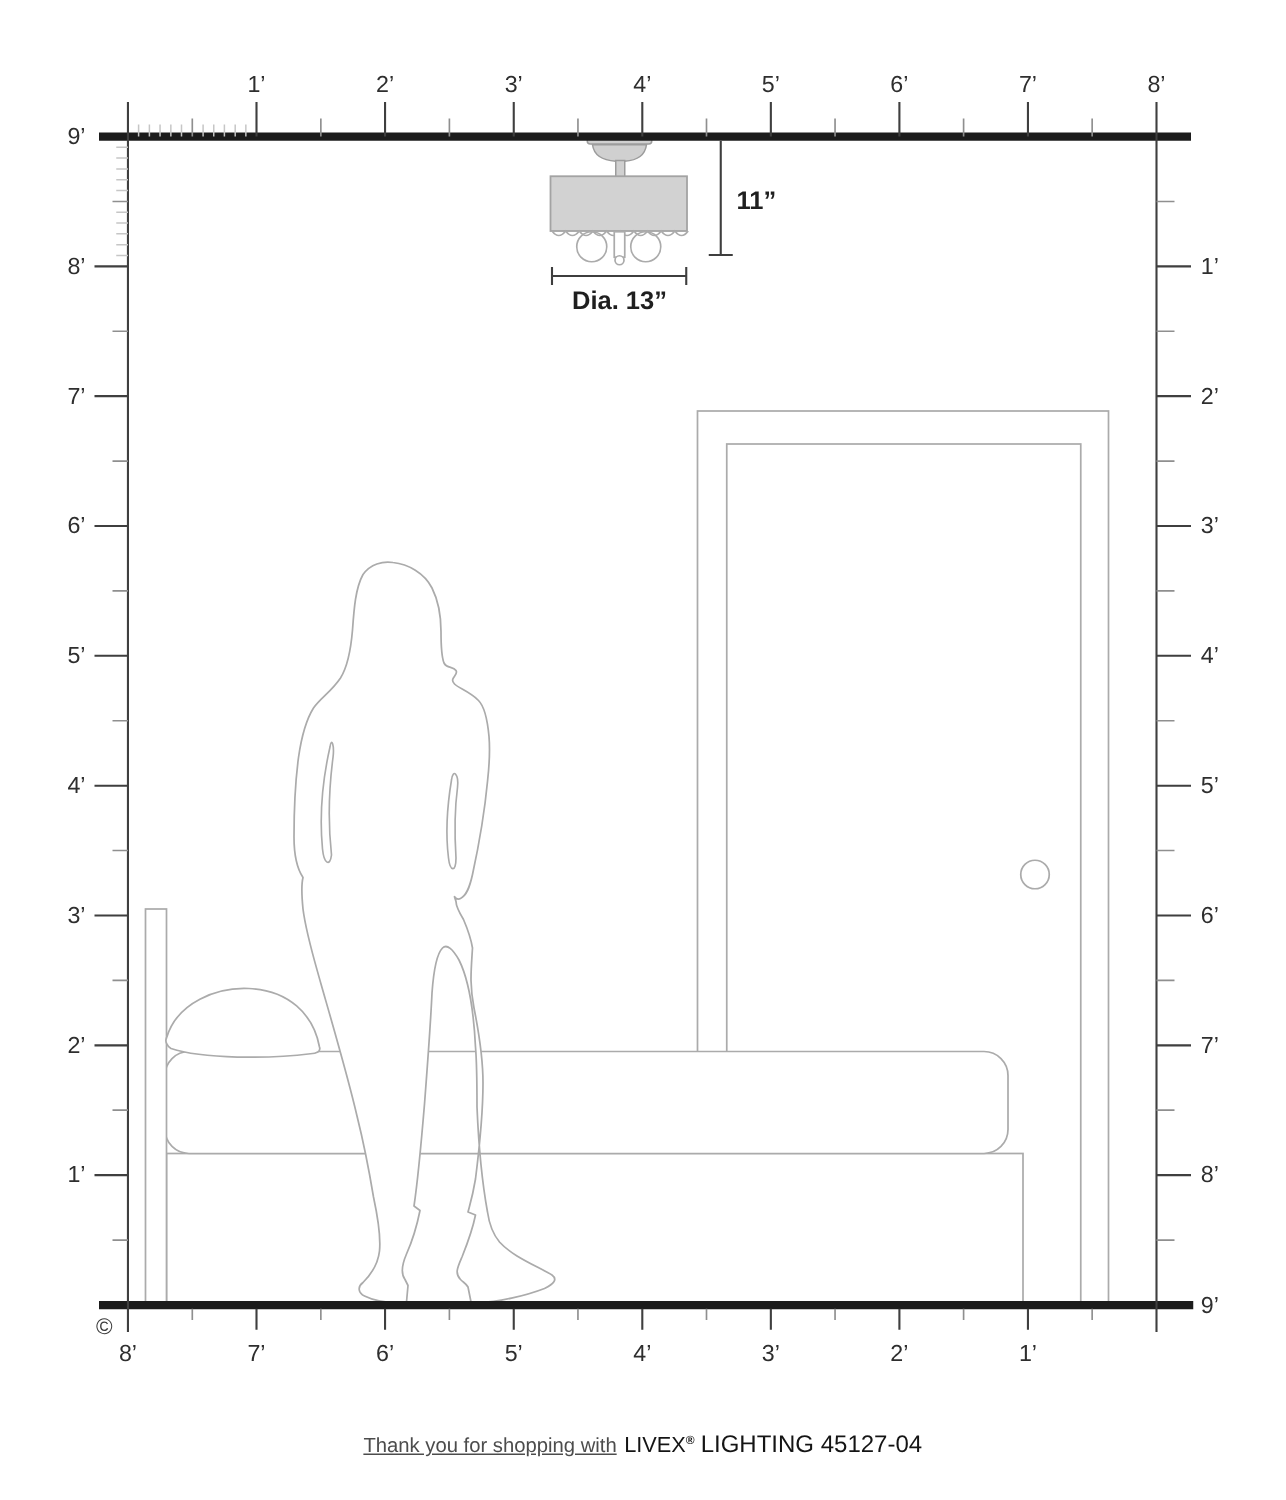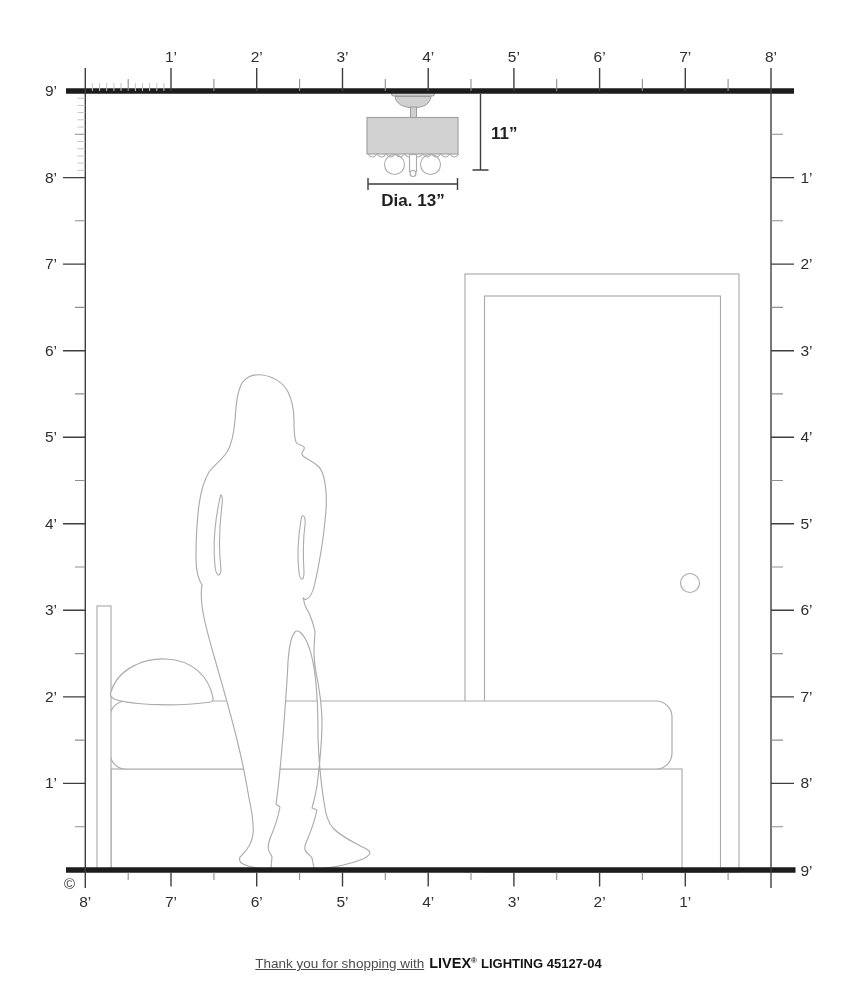--- a/index.html
+++ b/index.html
@@ -16,23 +16,23 @@
   .sketch{stroke:#ababab;fill:#ffffff;stroke-width:1.15;}
   .sketch-line{stroke:#ababab;fill:none;stroke-width:1.1;}
   .metal{fill:#d0d0d0;stroke:#9c9c9c;stroke-width:1;}
   .dimline{stroke:#3e3e3e;stroke-width:1.4;fill:none;}
   
   .footer{
     position:absolute;left:0;right:0;top:955px;text-align:center;
     font-size:13.5px;color:#4c4c4c;
   }
   .footer .thanks{color:#4c4c4c;text-decoration:underline;}
-  .footer .brand-b{font-weight:700;color:#141414;font-size:14.5px;margin-left:5px;}
+  .footer .brand-b{font-weight:400;color:#141414;font-size:14.5px;margin-left:5px;}
   .footer .reg{font-size:8px;vertical-align:super;color:#141414;font-weight:700;}
-  .footer .model-b{font-weight:700;color:#141414;font-size:13px;margin-left:4px;}
+  .footer .model-b{font-weight:400;color:#141414;font-size:16px;margin-left:4px;}
 </style>
 </head>
 <body>
 
 <div class="page">
 
   <svg class="scene-svg" width="857" height="1000" viewBox="0 0 857 1000">
 
     <g>
       <rect x="465" y="274" width="274" height="598" class="sketch"></rect>

